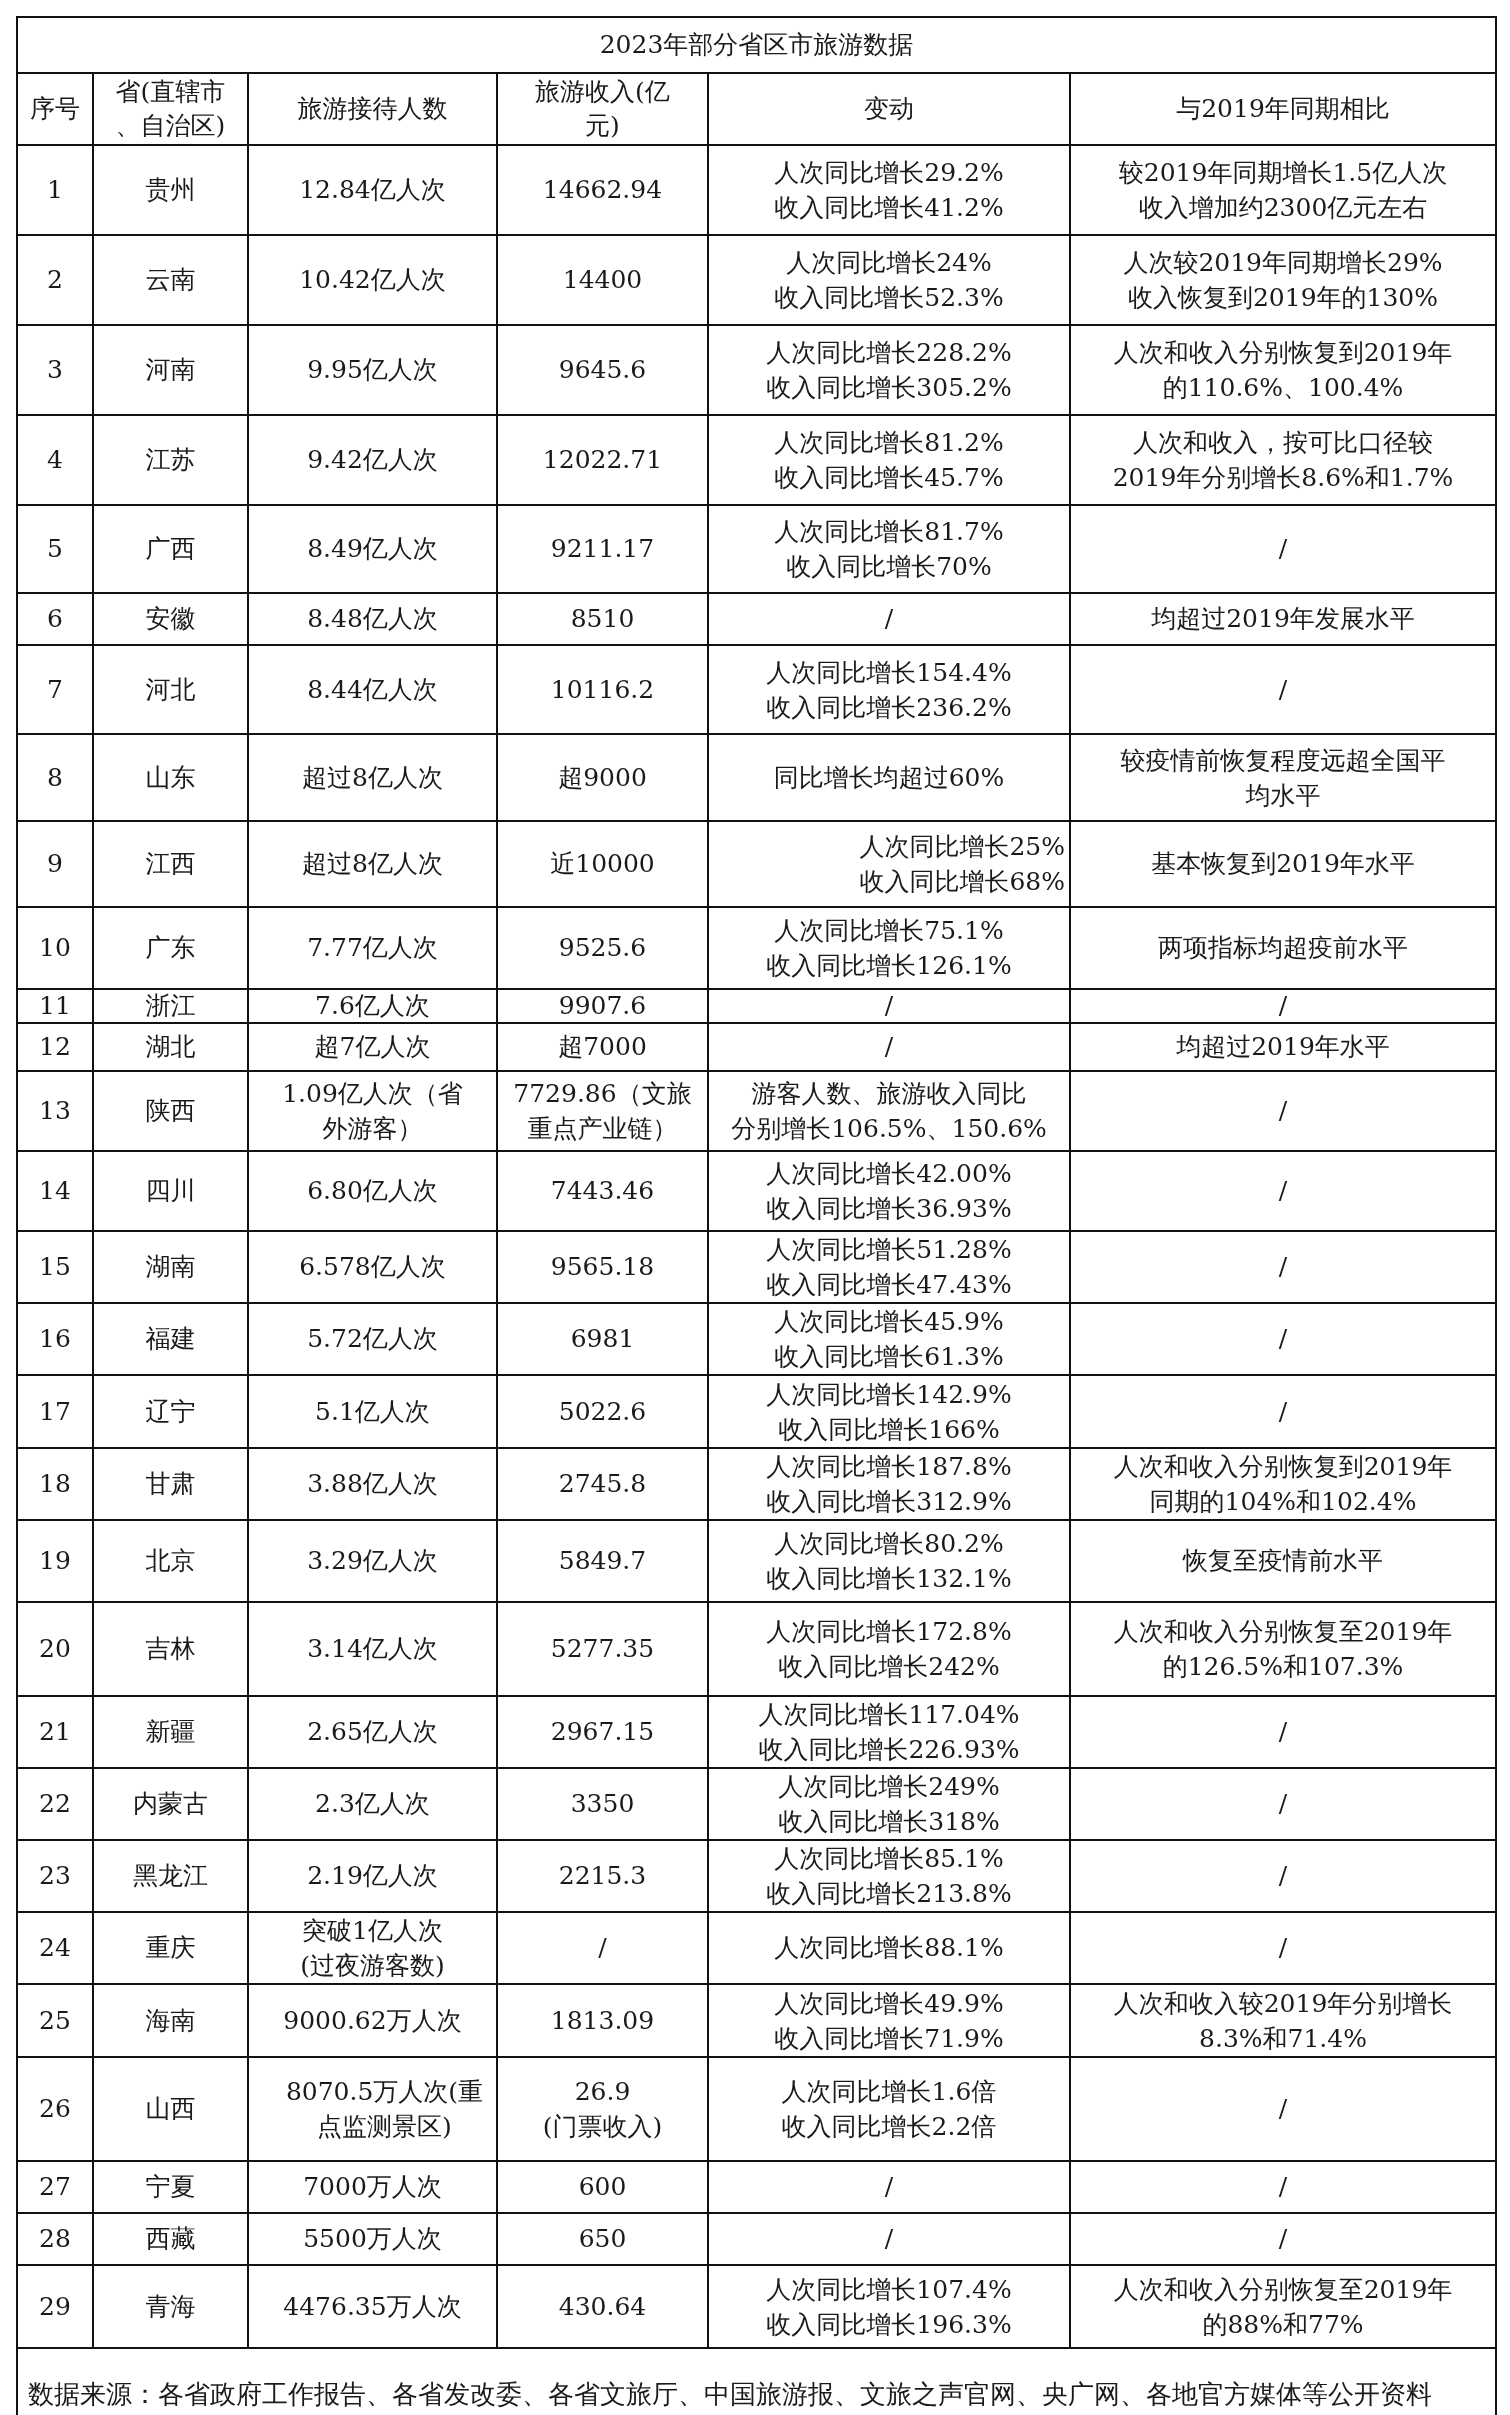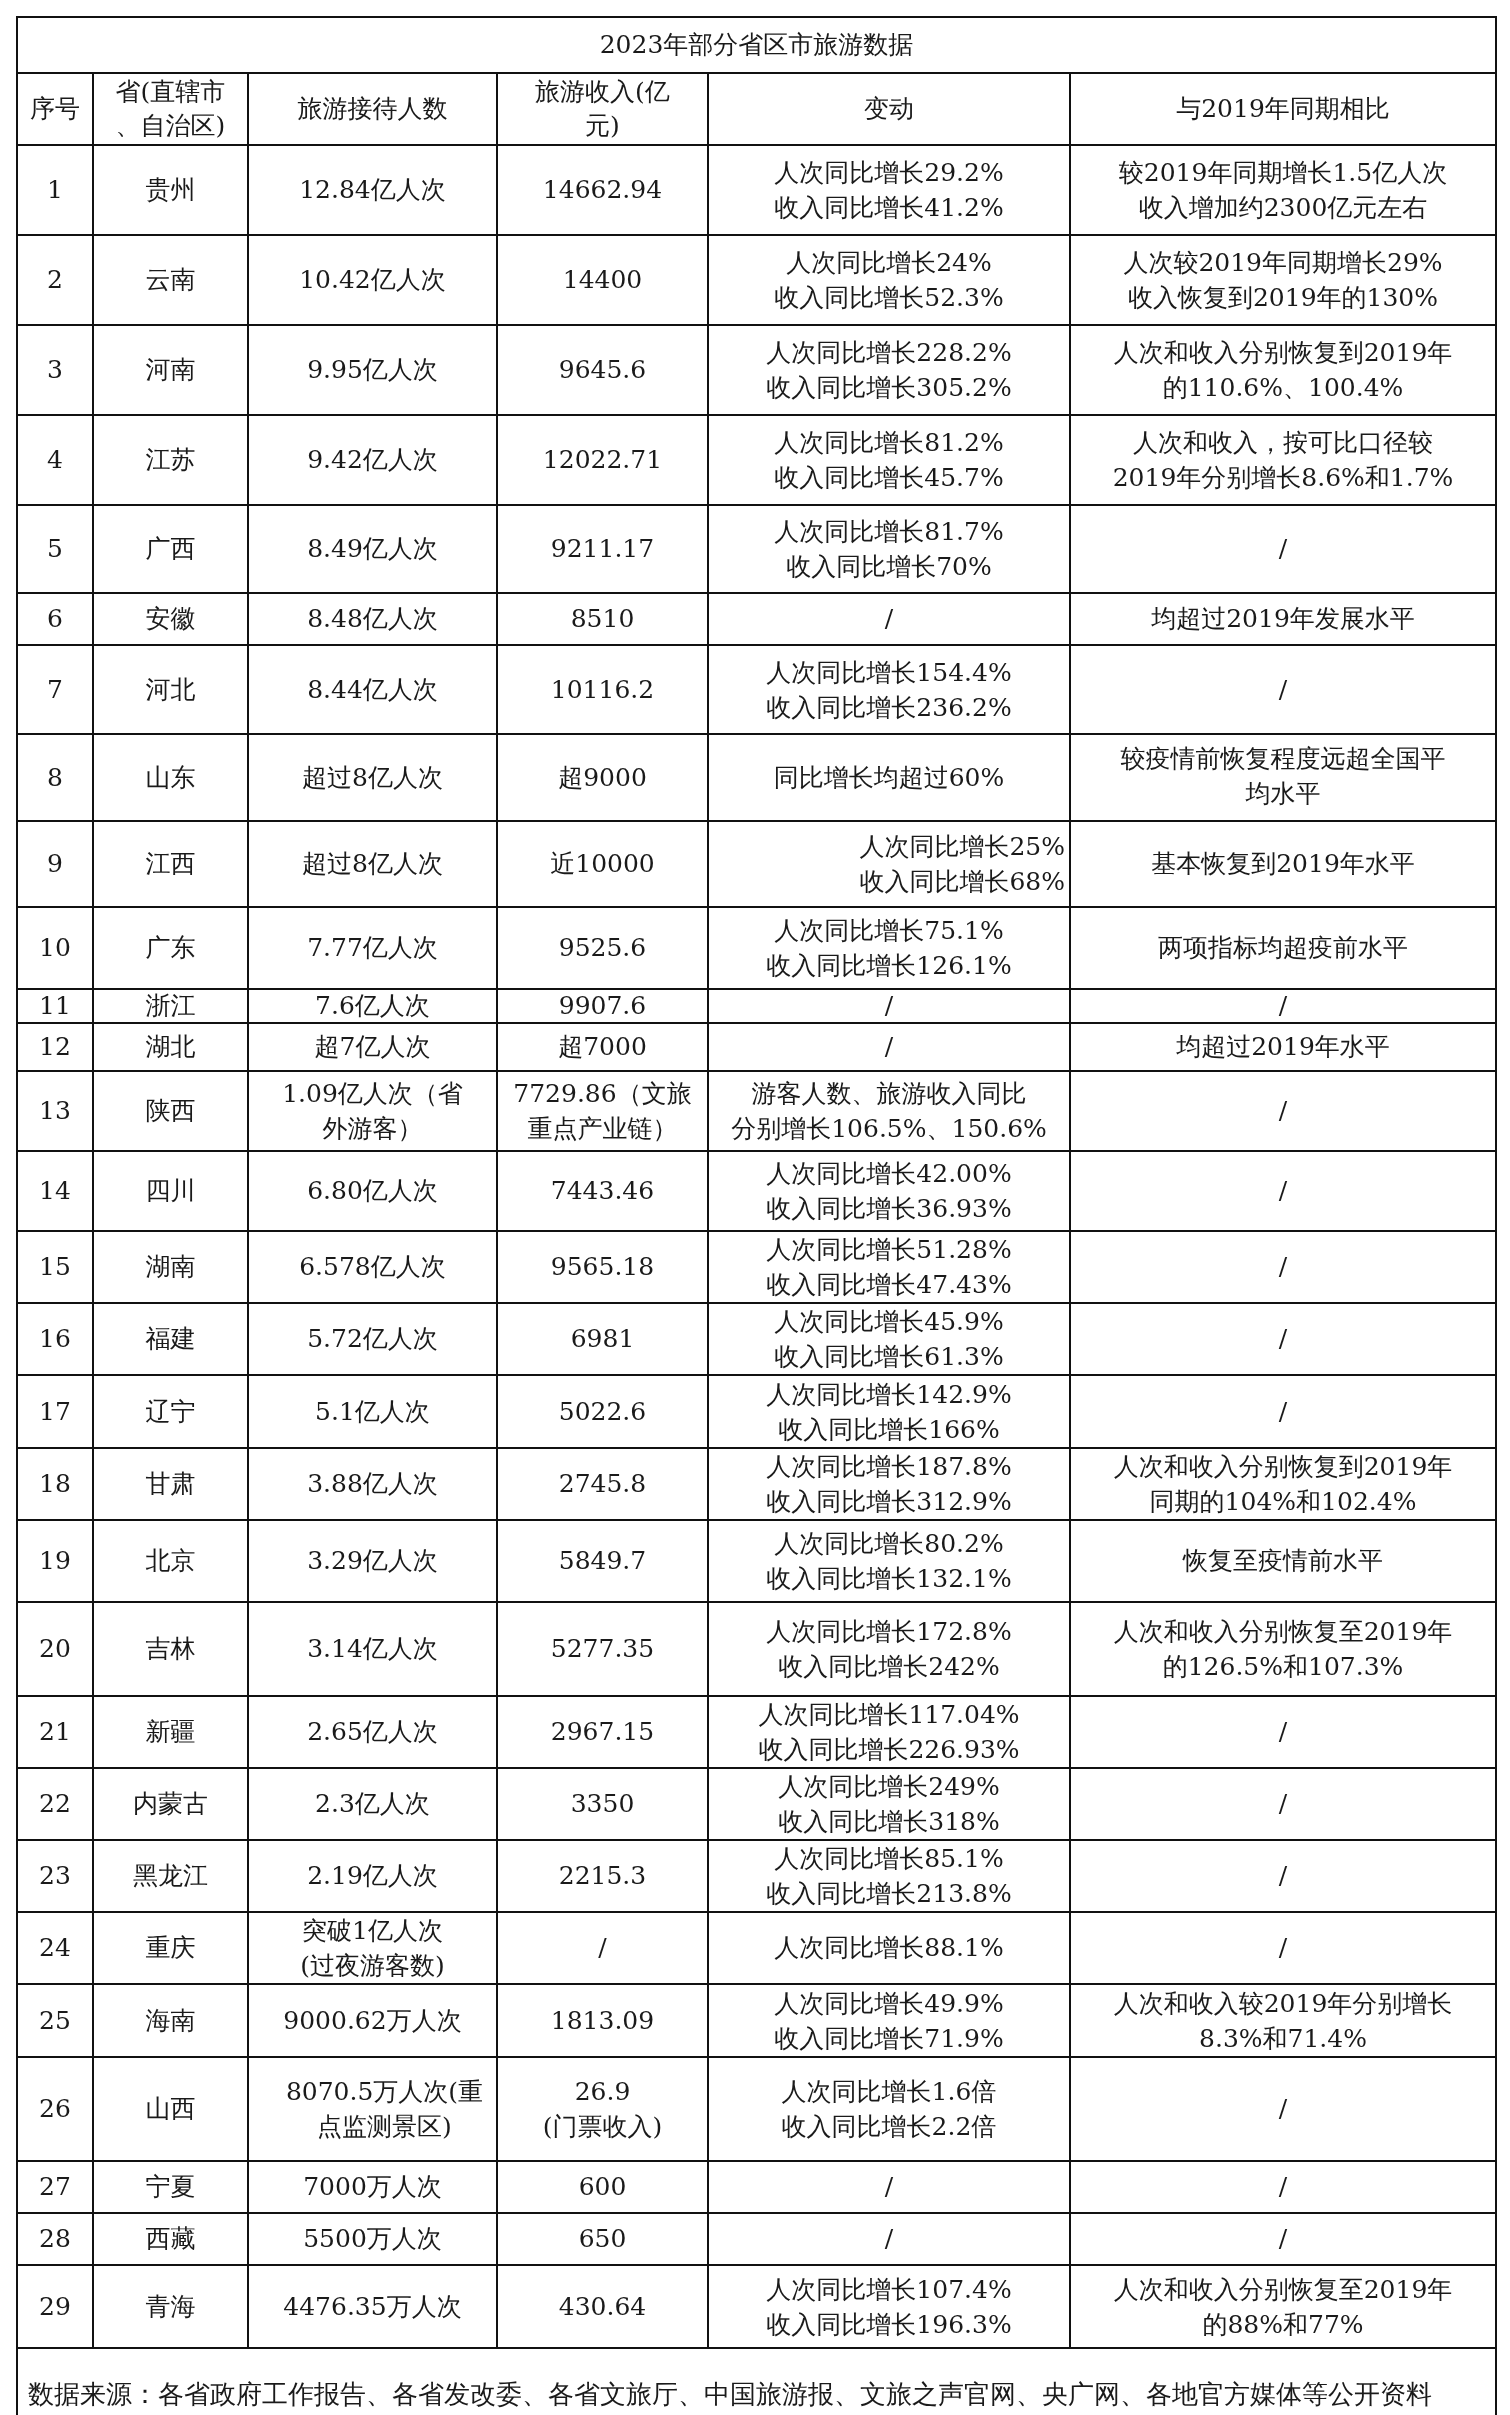--- a/index.html
+++ b/index.html
@@ -114,21 +114,21 @@
         <td class="cell-text" style="line-height: 35px;">人次同比增长154.4%
 收入同比增长236.2%</td>
         <td class="cell-text">/</td>
       </tr>
       <tr style="height: 87px;">
         <td class="cell-text">8</td>
         <td class="cell-text">山东</td>
         <td class="cell-text">超过8亿人次</td>
         <td class="cell-text">超9000</td>
         <td class="cell-text">同比增长均超过60%</td>
-        <td class="cell-text" style="line-height: 35px; font-family: Liberation Mono, monospace;">较疫情前恢复程度远超全国平
+        <td class="cell-text" style="line-height: 35px;">较疫情前恢复程度远超全国平
 均水平</td>
       </tr>
       <tr style="height: 86px;">
         <td class="cell-text">9</td>
         <td class="cell-text">江西</td>
         <td class="cell-text">超过8亿人次</td>
         <td class="cell-text">近10000</td>
         <td class="cell-text" style="line-height: 35px; text-align: right;">人次同比增长25%
 收入同比增长68%</td>
         <td class="cell-text">基本恢复到2019年水平</td>

